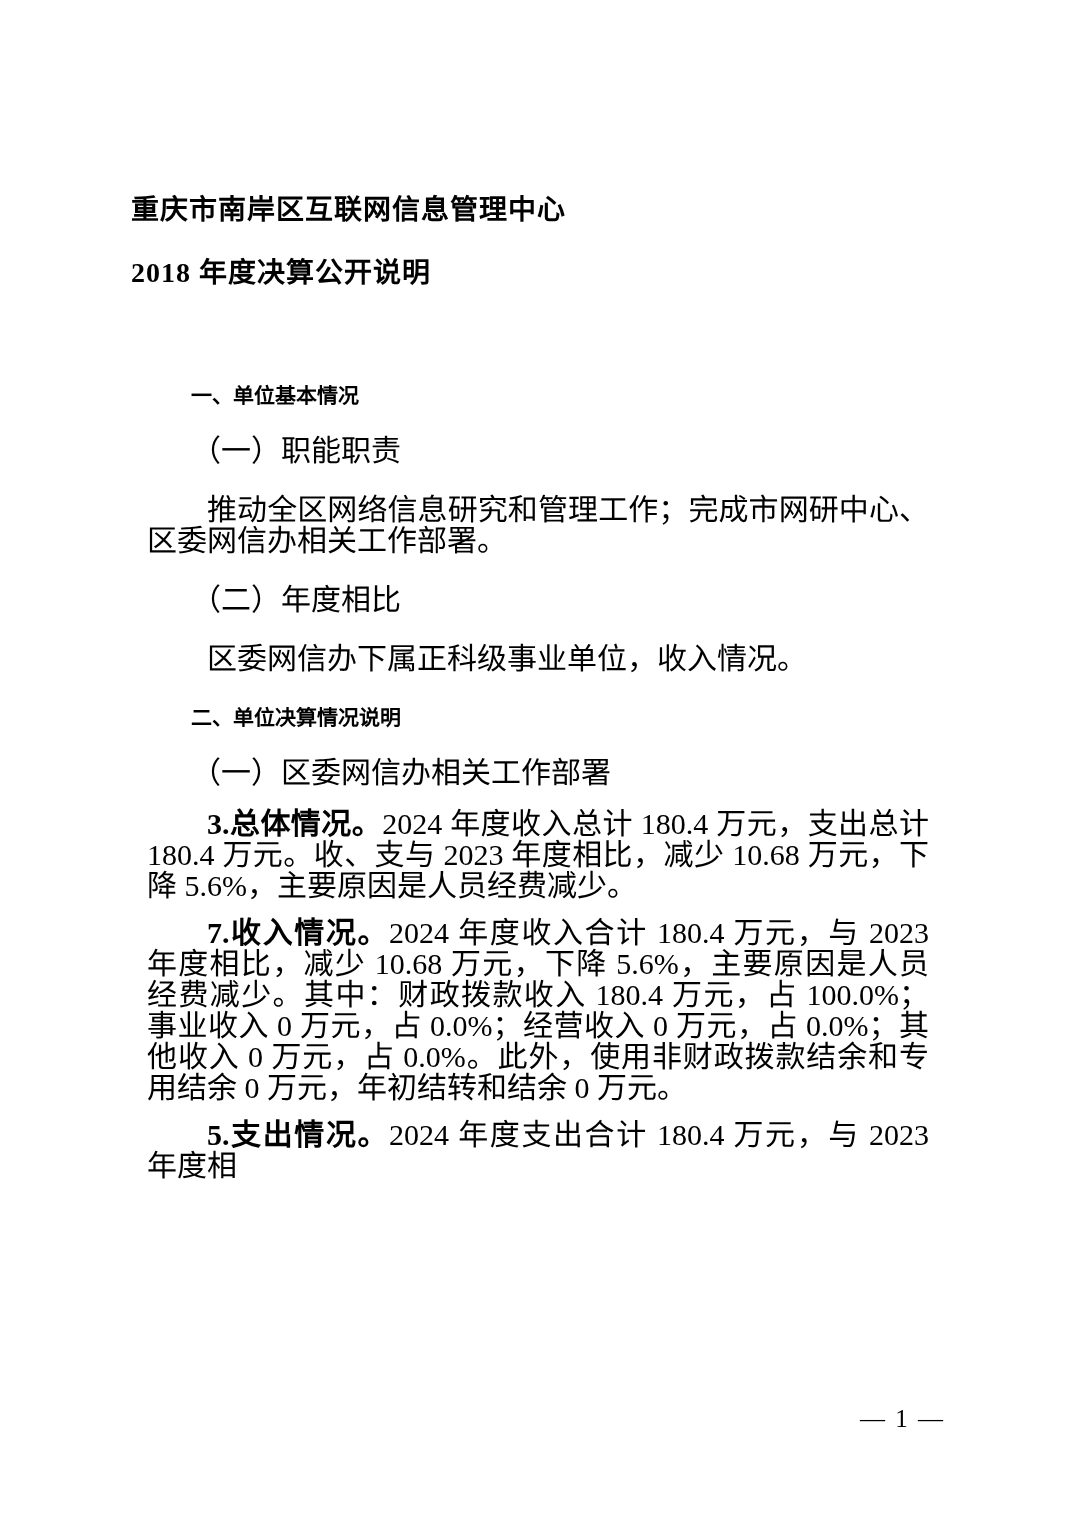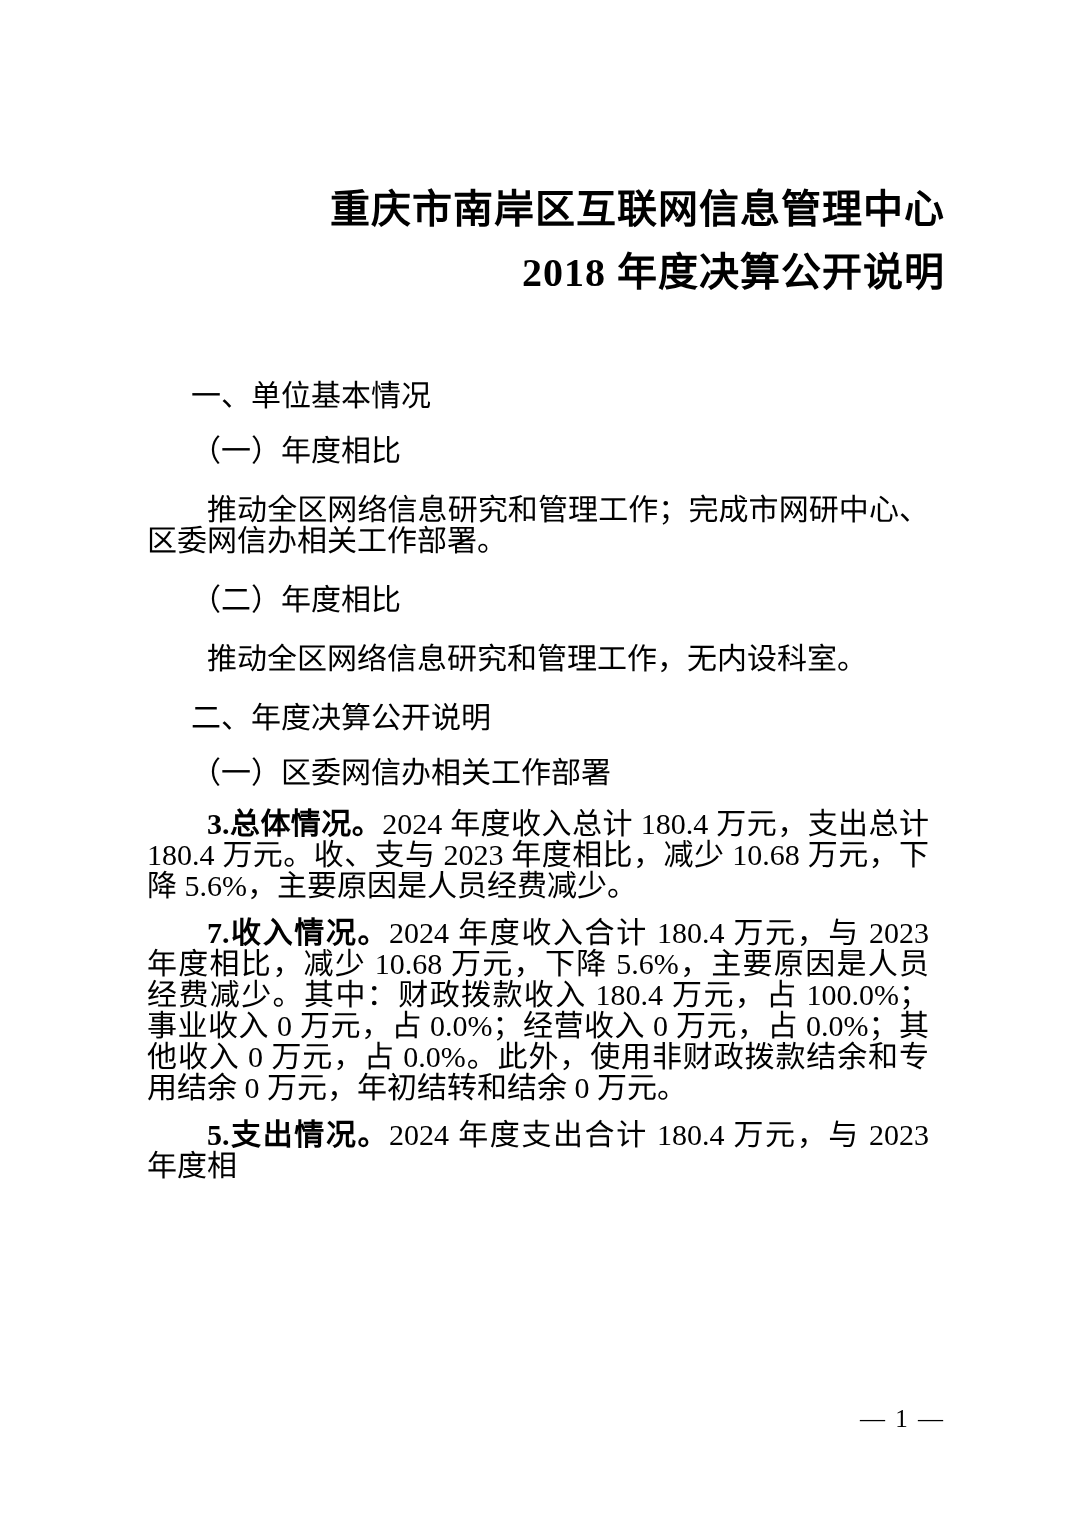--- a/index.html
+++ b/index.html
@@ -9,31 +9,31 @@
     height: 1520px;
     background: #ffffff;
     box-sizing: border-box;
     padding: 178px 130px 0 131px;
     color: #000000;
     font-family: "Liberation Serif", serif;
     font-size: 30px;
     overflow: hidden;
   }
   .doc-title {
-    text-align: right;
+    text-align: left;
     font-weight: bold;
-    font-size: 40px;
+    font-size: 28px;
     line-height: 63px;
     letter-spacing: 1px;
     font-family: "Liberation Serif", serif;
   }
   .heading1 {
     font-family: "Liberation Sans", sans-serif;
-    font-weight: normal;
-    font-size: 30px;
+    font-weight: bold;
+    font-size: 21px;
     line-height: 55px;
     text-indent: 60px;
     margin: 0;
   }
   .first-heading { margin-top: 64px; }
   .subheading {
     font-size: 30px;
     line-height: 55px;
     text-indent: 60px;
     margin: 0;
@@ -66,29 +66,29 @@
 
 <div class="page">
 
   <div class="doc-title">
     <div>重庆市南岸区互联网信息管理中心</div>
     <div>2018 年度决算公开说明</div>
   </div>
 
   <p class="heading1 first-heading">一、单位基本情况</p>
 
-  <p class="subheading">（一）年度相比</p>
+  <p class="subheading">（一）职能职责</p>
 
   <p class="para">推动全区网络信息研究和管理工作；完成市网研中心、区委网信办相关工作部署。</p>
 
   <p class="subheading">（二）年度相比</p>
 
-  <p class="para">推动全区网络信息研究和管理工作，无内设科室。</p>
+  <p class="para">区委网信办下属正科级事业单位，收入情况。</p>
 
-  <p class="heading1">二、年度决算公开说明</p>
+  <p class="heading1">二、单位决算情况说明</p>
 
   <p class="subheading">（一）区委网信办相关工作部署</p>
 
   <p class="para num-para">
     <span class="lead">3.总体情况。</span><span>2024 年度收入总计 180.4 万元，支出总计 180.4 万元。收、支与 2023 年度相比，减少 10.68 万元，下降 5.6%，主要原因是人员经费减少。</span>
   </p>
 
   <p class="para num-para">
     <span class="lead">7.收入情况。</span><span>2024 年度收入合计 180.4 万元，与 2023 年度相比，减少 10.68 万元，下降 5.6%，主要原因是人员经费减少。其中：财政拨款收入 180.4 万元，占 100.0%；事业收入 0 万元，占 0.0%；经营收入 0 万元，占 0.0%；其他收入 0 万元，占 0.0%。此外，使用非财政拨款结余和专用结余 0 万元，年初结转和结余 0 万元。</span>
   </p>

